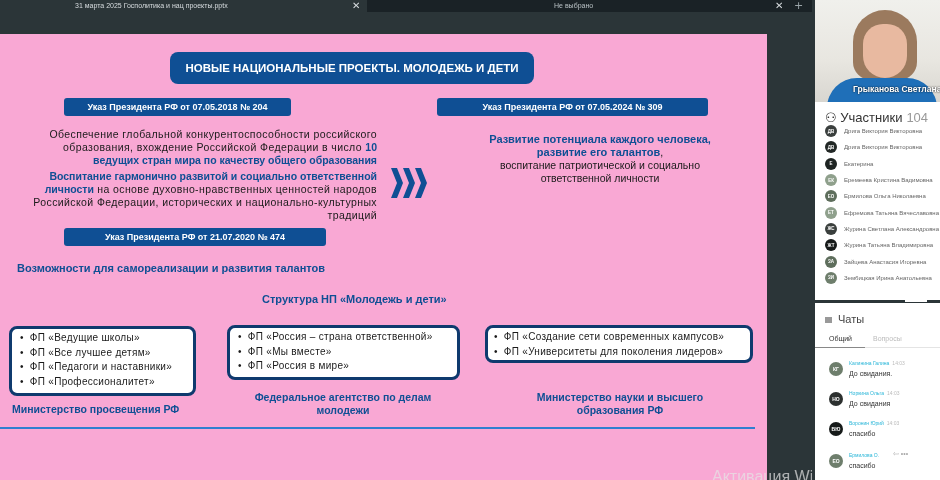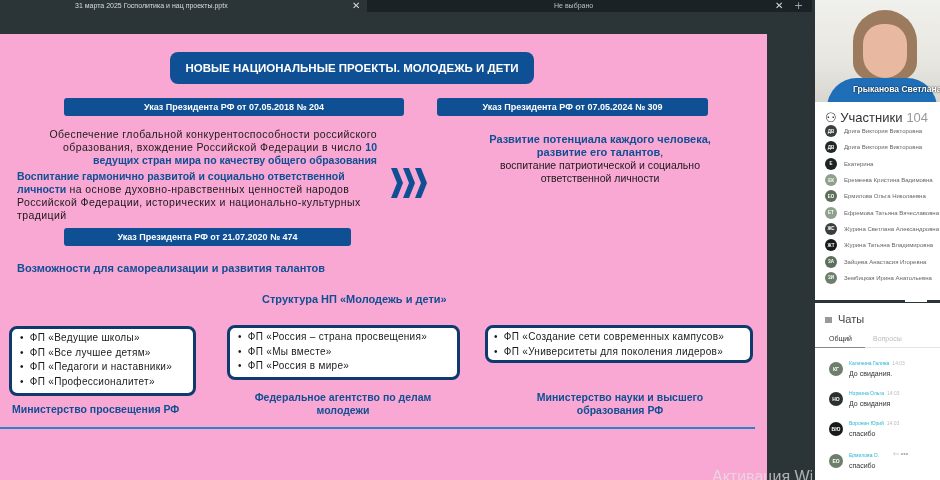--- a/index.html
+++ b/index.html
@@ -15,28 +15,28 @@
   .tab-inactive { left: 367px; width: 420px; }
   .tab-inactive .t-label { position: absolute; left: 187px; color: #b8c0c4; }
   .tab-inactive .t-close { position: absolute; left: 408px; font-size: 10px; }
   .tab-add { position: absolute; left: 794px; top: -1px; color: #9aa4a8; font-size: 11px; }
   .under-bar { position: absolute; left: 0; top: 12px; width: 812px; height: 22px; background: #2b3538; }
 
   
   .slide { position: absolute; left: 0; top: 34px; width: 767px; height: 446px; background: #f9a8d4; }
   .title-box { position: absolute; left: 170px; top: 18px; width: 364px; height: 32px; background: #0f4f94; border-radius: 8px; color: #fff; font-family: "Liberation Sans", sans-serif; font-weight: bold; font-size: 11.5px; text-align: center; line-height: 32px; }
   .decree { position: absolute; height: 18px; background: #0f4f94; border-radius: 3px; color: #fff; font-family: "Liberation Sans", sans-serif; font-weight: bold; font-size: 9px; text-align: center; line-height: 18px; }
-  .d1 { left: 64px; top: 64px; width: 340px; }
+  .d1 { left: 64px; top: 64px; width: 227px; }
   .d2 { left: 437px; top: 64px; width: 271px; }
-  .d3 { left: 64px; top: 194px; width: 287px; }
+  .d3 { left: 64px; top: 194px; width: 262px; }
 
   .para { position: absolute; font-family: "Liberation Sans", sans-serif; font-size: 10.5px; color: #1a1a1a; line-height: 13px; letter-spacing: 0.4px; }
   .hl { color: #0f4f94; font-weight: bold; letter-spacing: 0; }
   .p1 { left: 17px; top: 94px; width: 360px; text-align: right; }
-  .p2 { left: 17px; top: 136px; width: 360px; }
+  .p2 { left: 17px; top: 136px; width: 360px; text-align: right; }
   .p3 { left: 480px; top: 99px; width: 240px; text-align: center; letter-spacing: 0; }
   .p3 .hl { font-size: 11px; }
   .p4 { left: 17px; top: 228px; font-size: 11px; }
   .p5 { left: 262px; top: 259px; font-size: 11px; }
 
   .chevrons { position: absolute; left: 391px; top: 134px; width: 36px; height: 30px; }
 
   .fp-box { position: absolute; border: 3px solid #0f3a6e; border-radius: 8px; background: #fff; }
   .fb1 { left: 9px; top: 326px; width: 187px; height: 70px; }
   .fb2 { left: 227px; top: 325px; width: 233px; height: 55px; }
@@ -137,21 +137,21 @@
     <ul class="fp-list fl1" style="top:297px">
       <li>ФП «Ведущие  школы»</li>
       <li>ФП «Все лучшее детям»</li>
       <li>ФП «Педагоги и наставники»</li>
       <li>ФП «Профессионалитет»</li>
     </ul>
     <div class="ministry m1" style="top:369px">Министерство просвещения РФ</div>
 
     <div class="fp-box fb2" style="top:291px"></div>
     <ul class="fp-list fl2" style="top:296px">
-      <li>ФП «Россия – страна просвещения»</li>
+      <li>ФП «Россия – страна ответственной»</li>
       <li>ФП «Мы вместе»</li>
       <li>ФП «Россия в мире»</li>
     </ul>
     <div class="ministry m2" style="top:357px">Федеральное агентство по делам молодежи</div>
 
     <div class="fp-box fb3" style="top:291px"></div>
     <ul class="fp-list fl3" style="top:296px">
       <li>ФП «Создание сети современных кампусов»</li>
       <li class="overlap">ФП «Университеты для поколения лидеров»</li>
     </ul>

